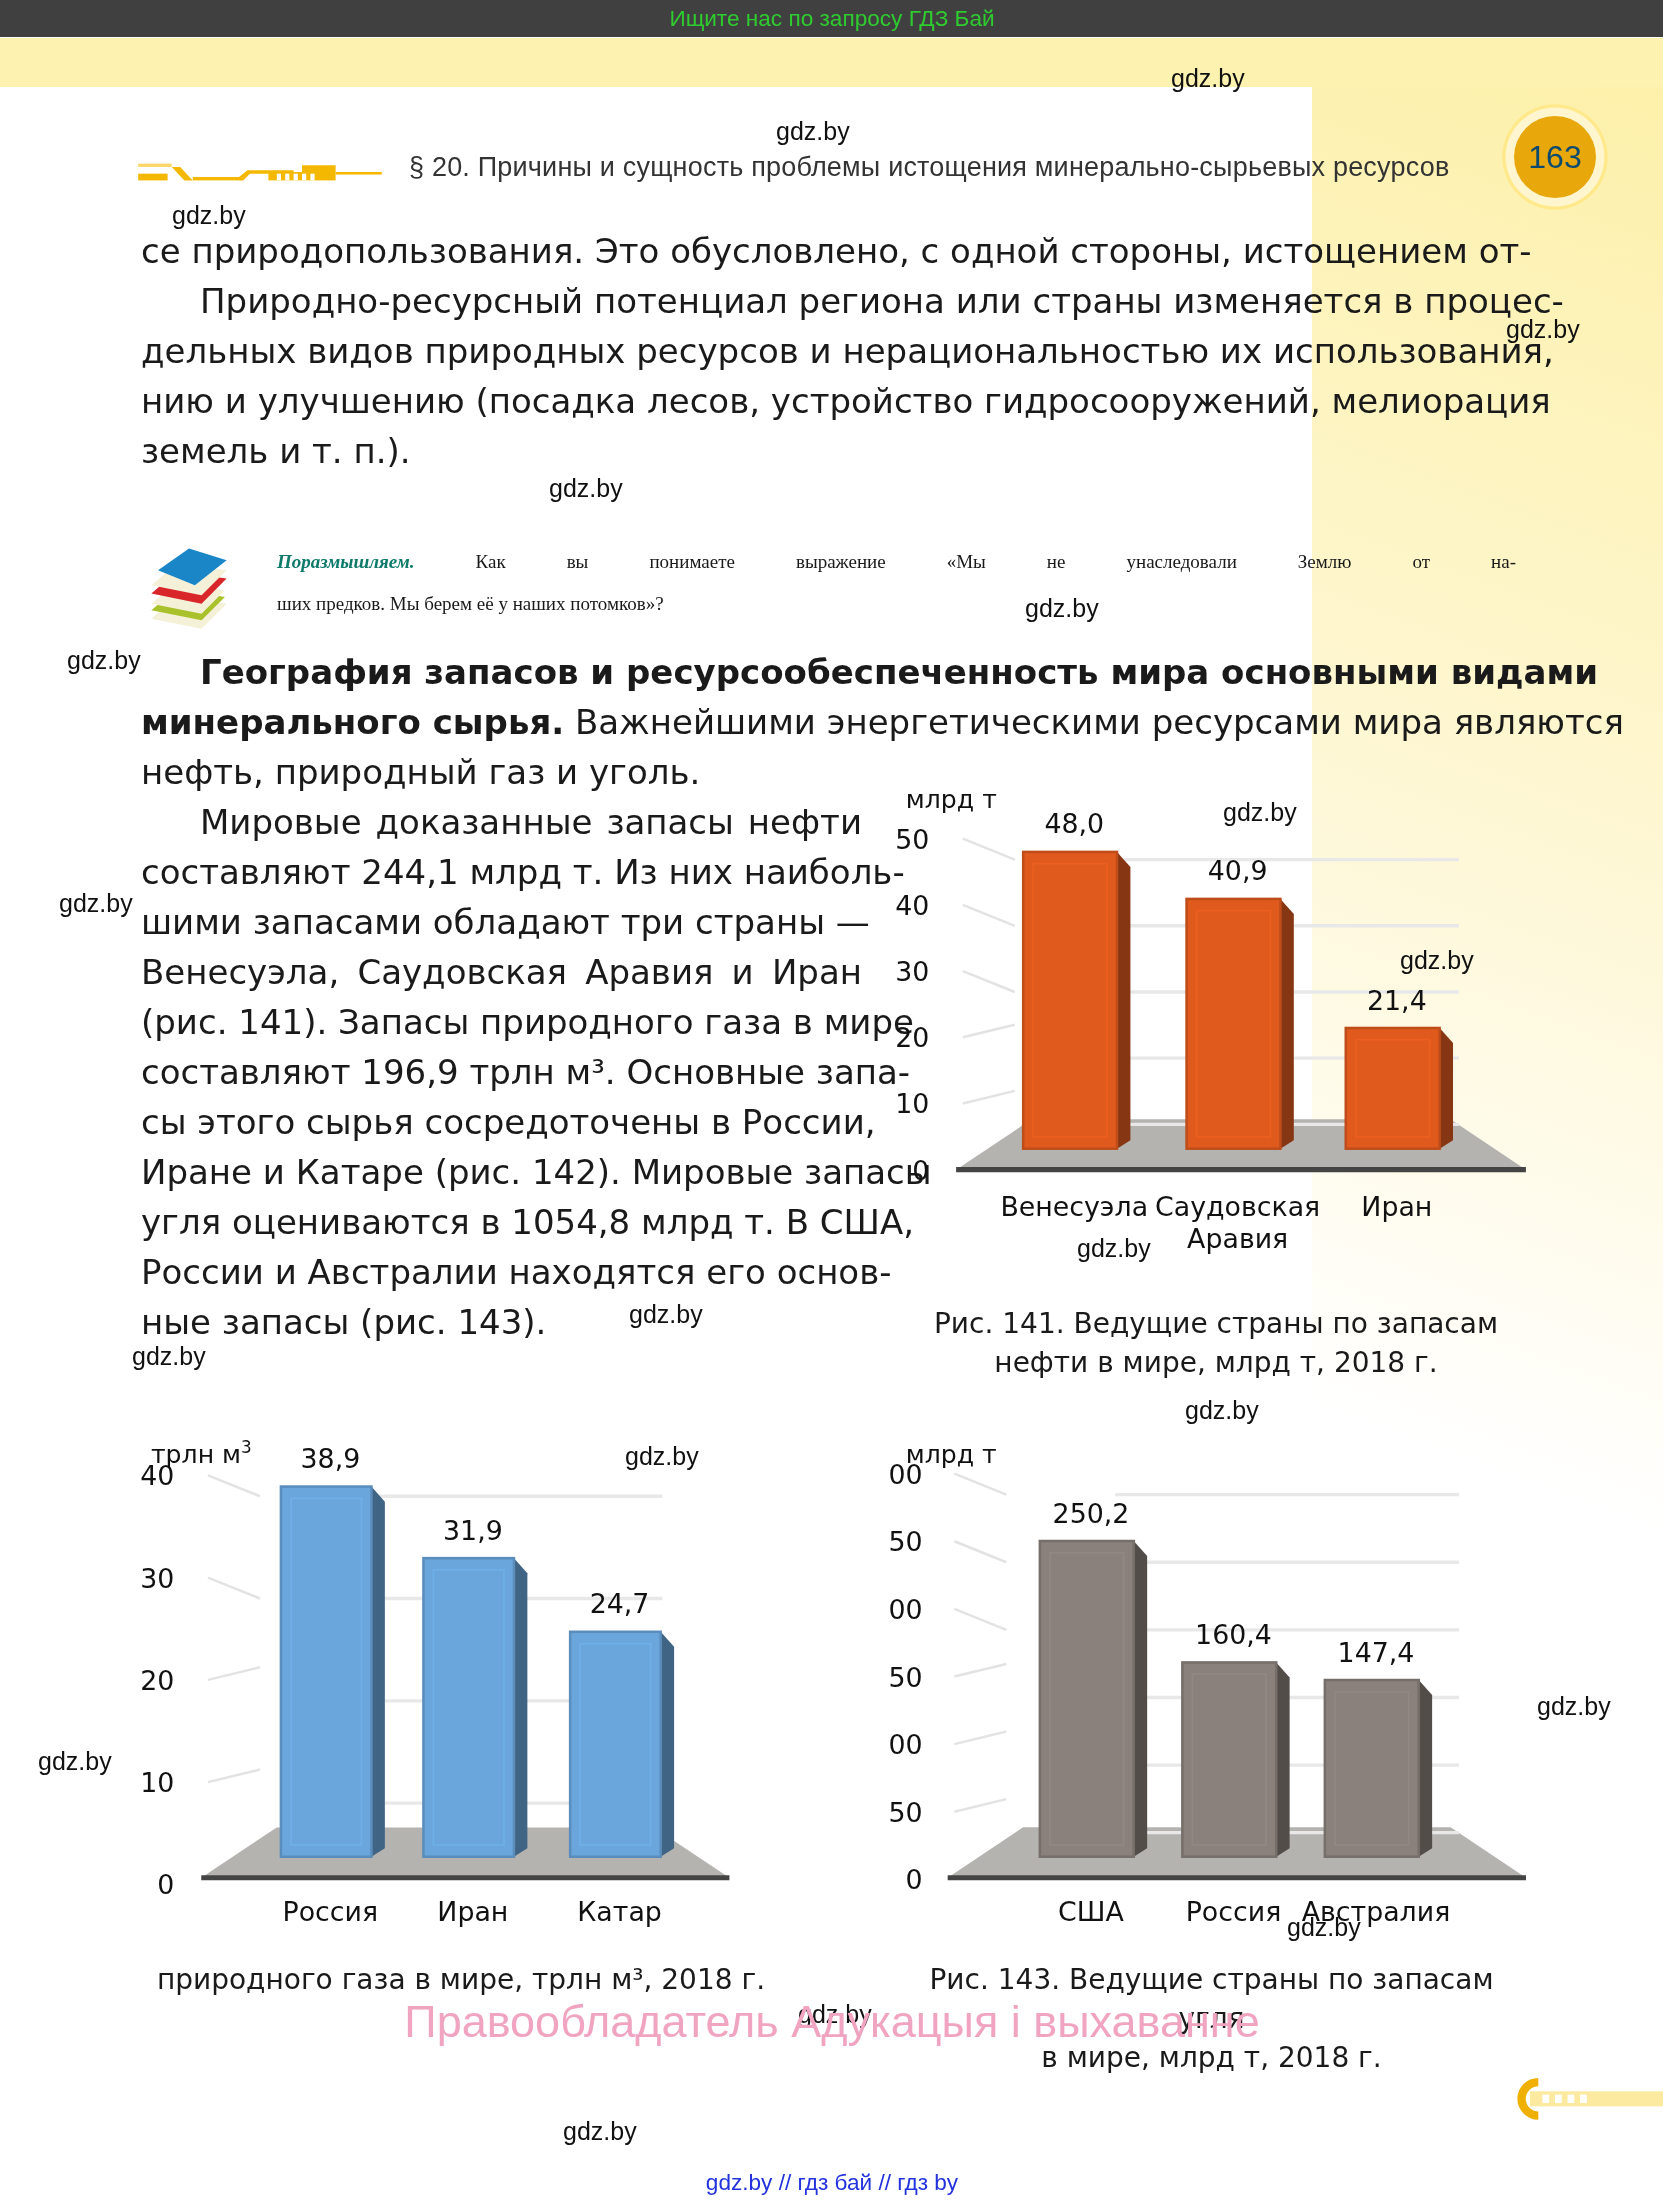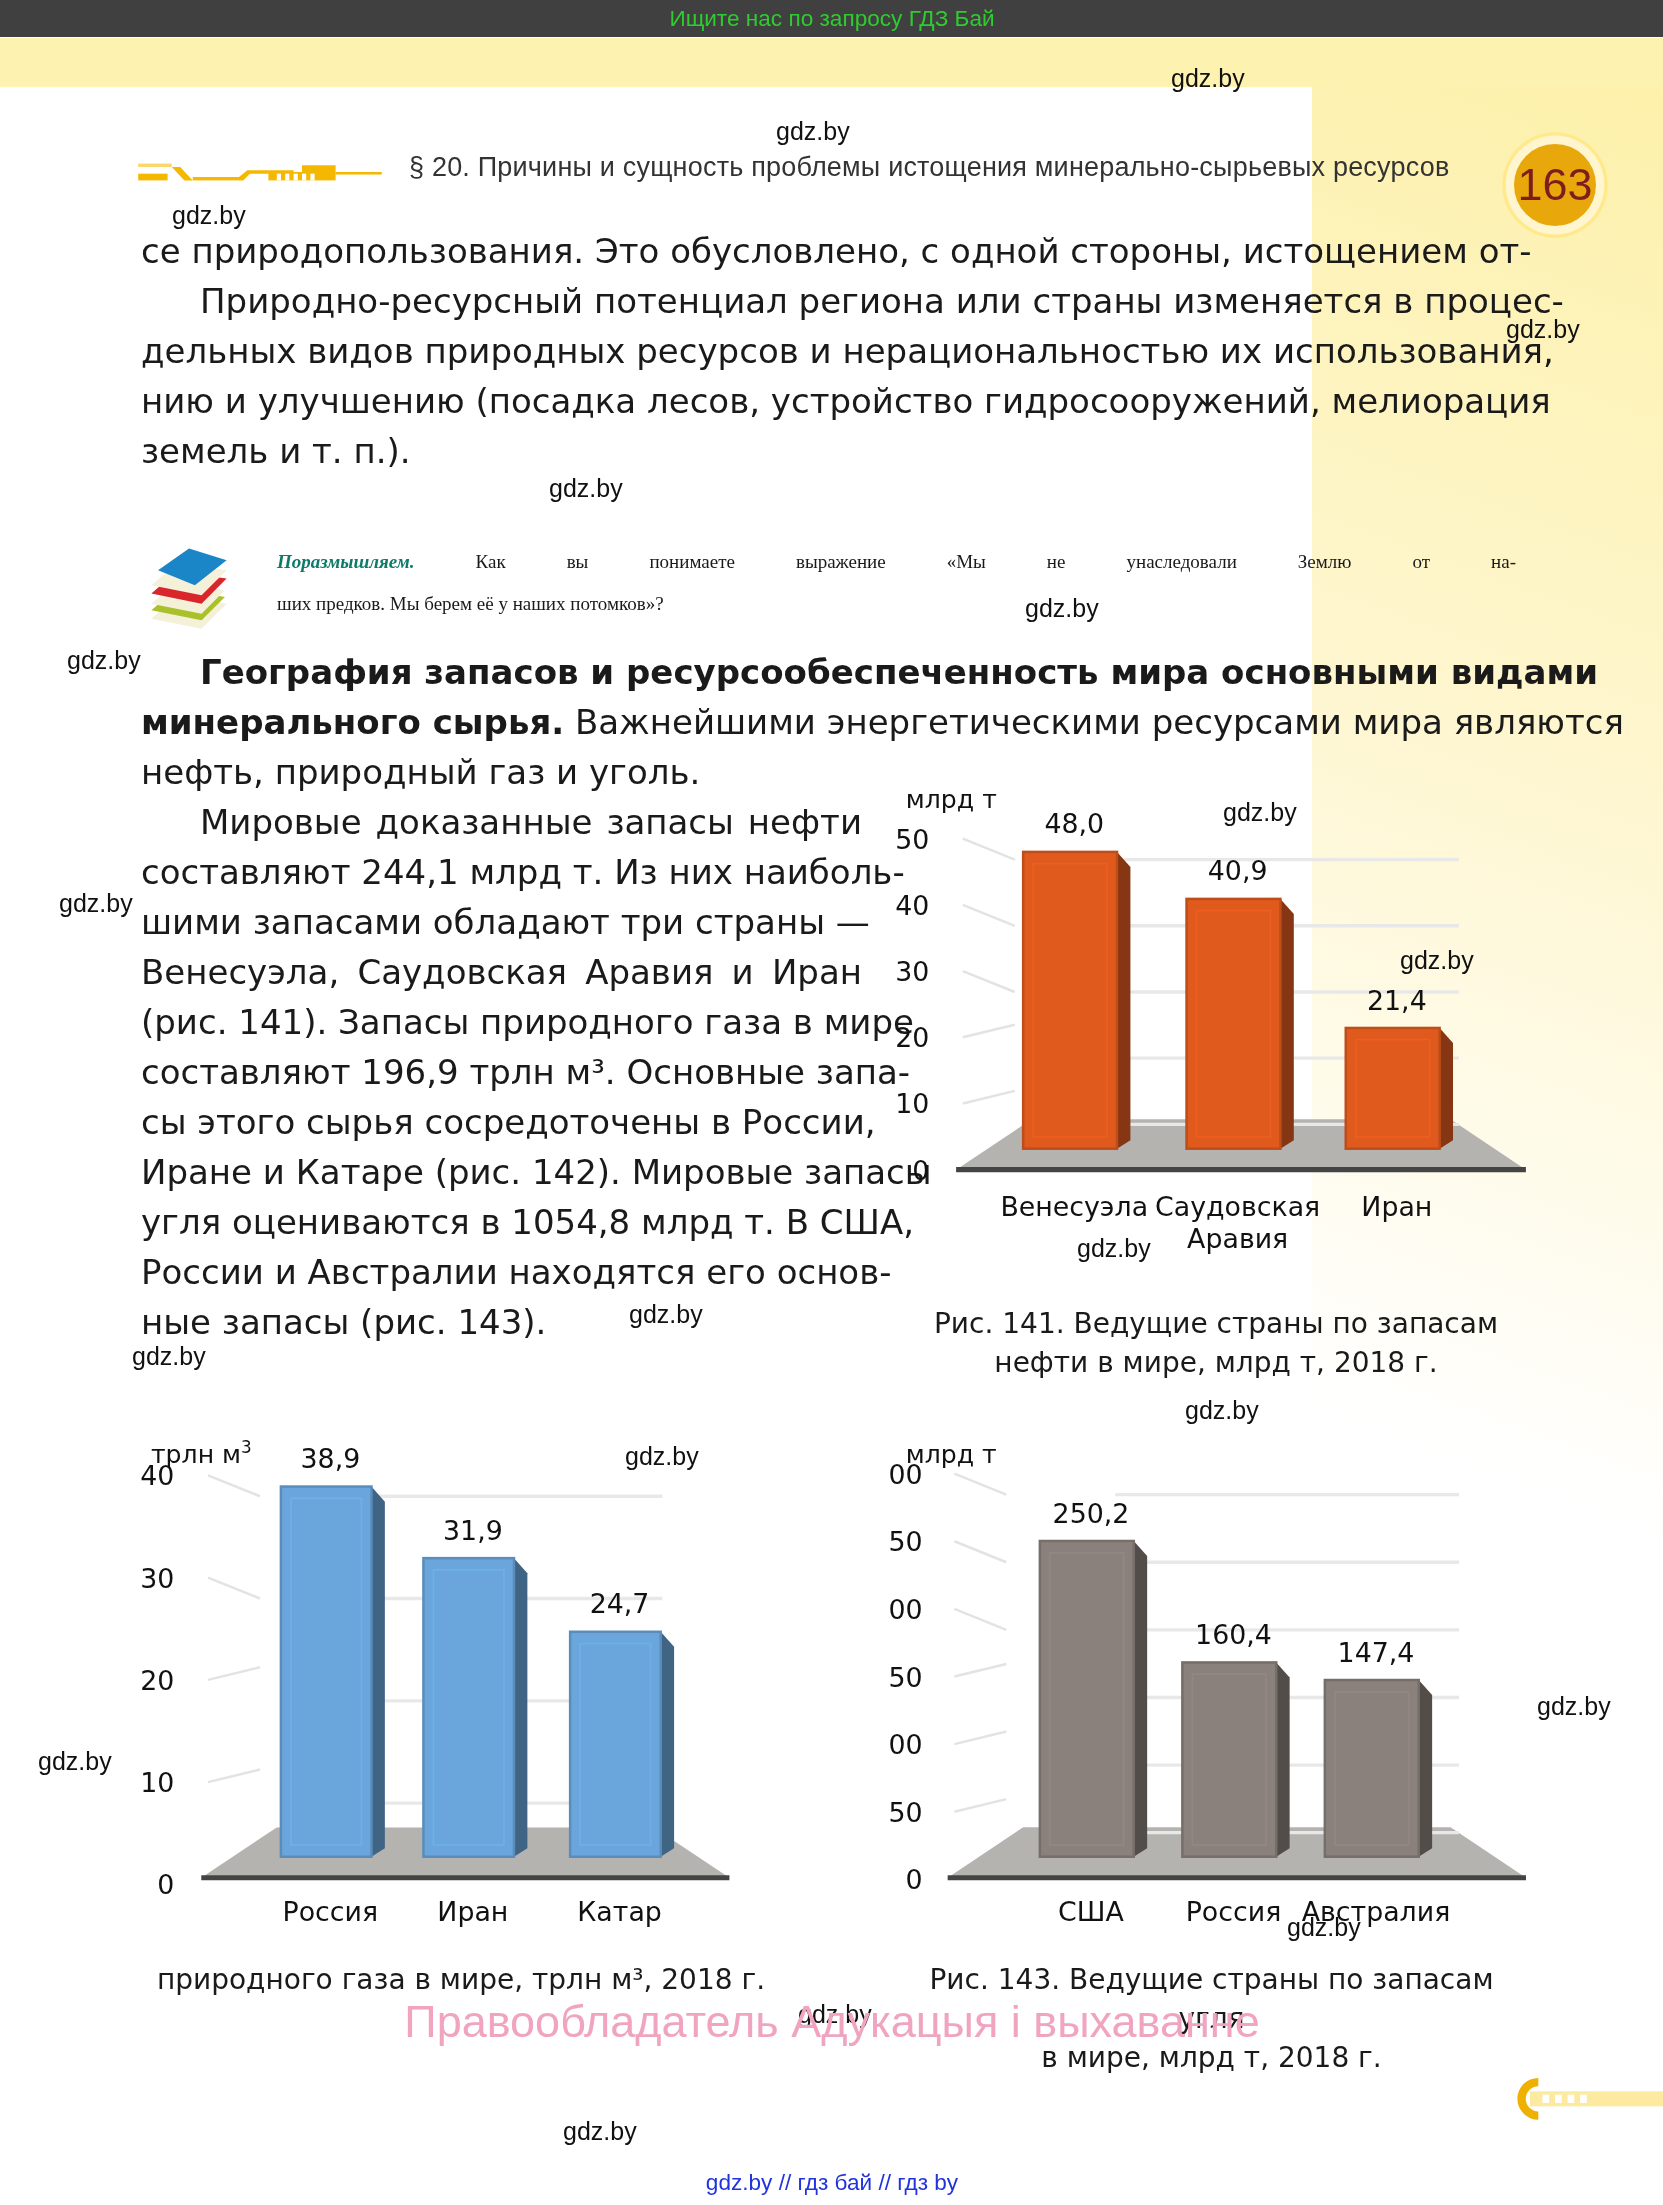--- a/index.html
+++ b/index.html
@@ -7,23 +7,23 @@
          font-family:"DejaVu Sans", "Liberation Sans", sans-serif; color:#1a1a1a; }
   .abs { position:absolute; }
   .wm { position:absolute; font-family:"Liberation Sans", sans-serif; font-size:25px; color:#111; white-space:nowrap; }
   .band { position:absolute; left:0; top:38px; width:1664px; height:49px; background:#fdf2b0; }
   .band2 { position:absolute; right:0; top:38px; width:352px; height:2012px;
            background:linear-gradient(200deg, #fdf0a8 0%, #fef6cf 35%, rgba(255,255,255,0) 70%); }
   .top-banner { position:absolute; left:0; top:0; width:1664px; height:37px; background:#404040; text-align:center;
                 font-family:"Liberation Sans", sans-serif; font-size:22.6px; line-height:37px; color:#2ecc2e; }
   .header-line { position:absolute; left:409px; top:152px; font-family:"Liberation Sans", sans-serif; font-size:27px;
                  color:#333; white-space:nowrap; letter-spacing:0.2px; }
-  .page-num { position:absolute; left:1514px; top:144px; width:82px; height:82px; border-radius:50%;
+  .page-num { position:absolute; left:1514px; top:116px; width:82px; height:82px; border-radius:50%;
               background:#e8a80c; box-shadow:0 0 0 8.4px #fff6d0, 0 0 0 11.7px #ffe98a;
-              color:#7f1d1d; font-family:"Liberation Sans", sans-serif; font-size:45px; text-align:center; line-height:82px; }
+              color:#0c4a6e; font-family:"Liberation Sans", sans-serif; font-size:32px; text-align:center; line-height:82px; }
   .para { position:absolute; font-size:34px; line-height:50px; text-align:justify; text-align-last:left; }
   .para .line { display:block; white-space:nowrap; text-align:justify; text-align-last:justify; }
   .para .line.last { text-align-last:left; }
   .think { position:absolute; left:277px; top:541px; width:1239px; font-size:19px; line-height:42px;font-family:Liberation Serif, serif; }
   .think .kw { color:#0e7a6a; font-weight:bold; font-style:italic; }
   .bold { font-weight:bold; }
   .caption { position:absolute; text-align:center; font-size:28px; line-height:39px; color:#1a1a1a; }
   .pink { position:absolute; left:0; width:1664px; top:1996px; text-align:center; font-family:"Liberation Sans", sans-serif;
           font-size:45px; color:#f0a4c0; }
   .footer { position:absolute; left:0; width:1664px; top:2170px; text-align:center; font-family:"Liberation Sans", sans-serif;

